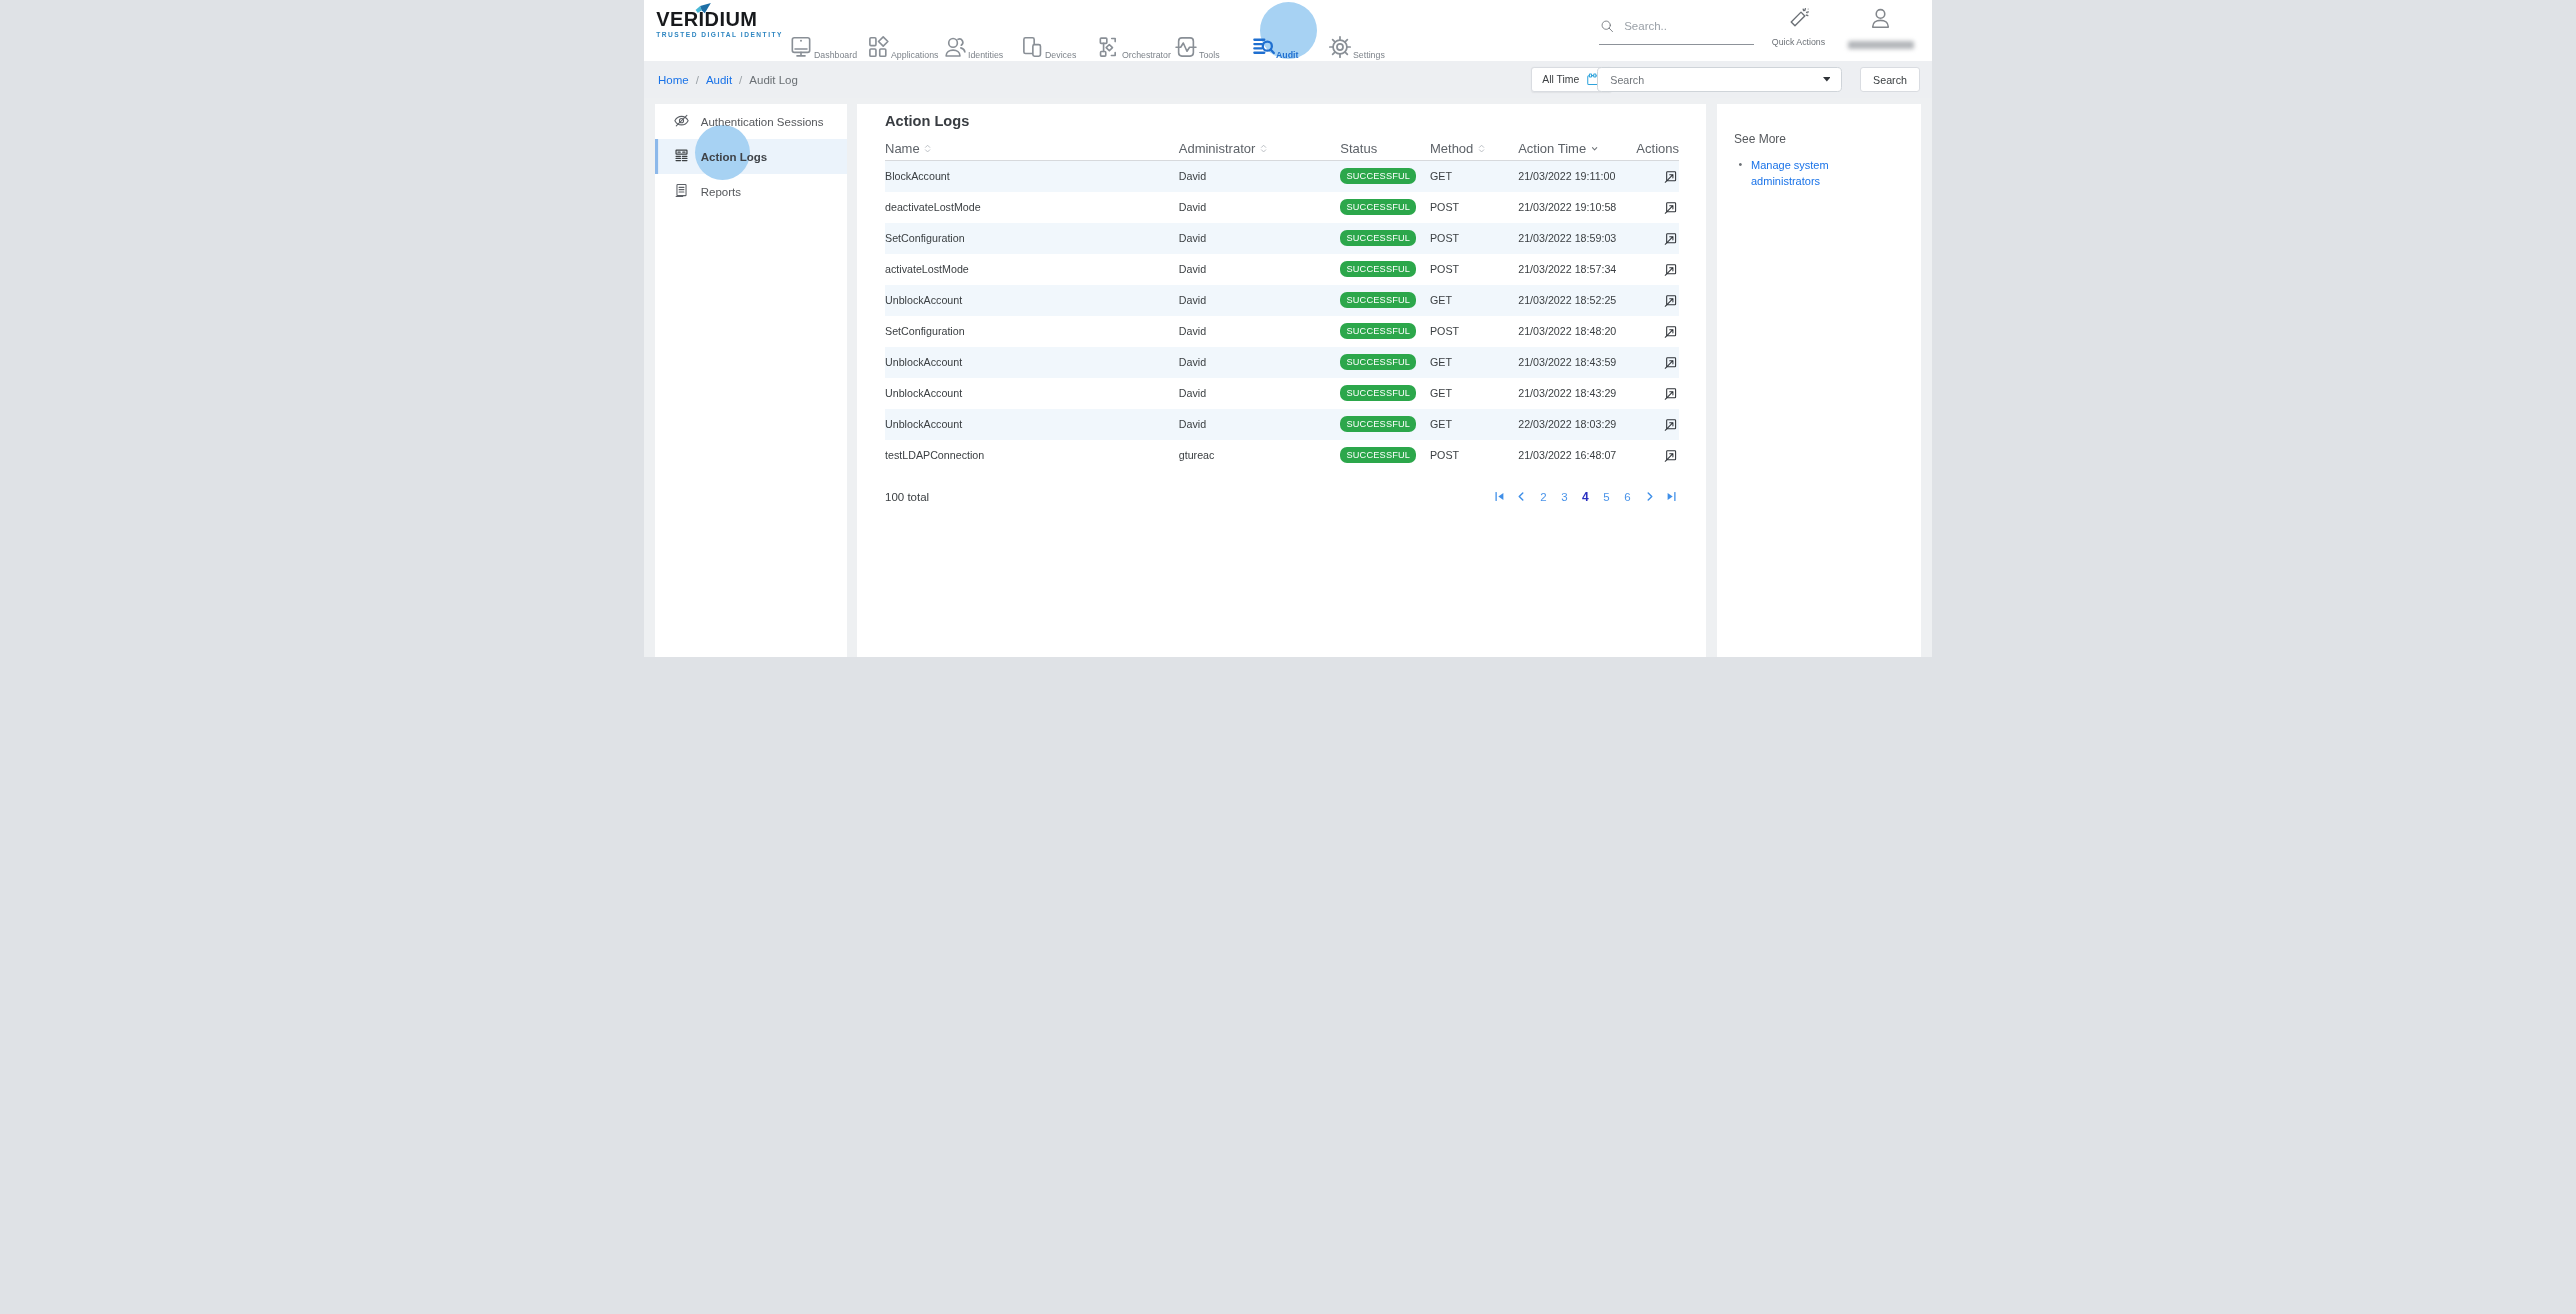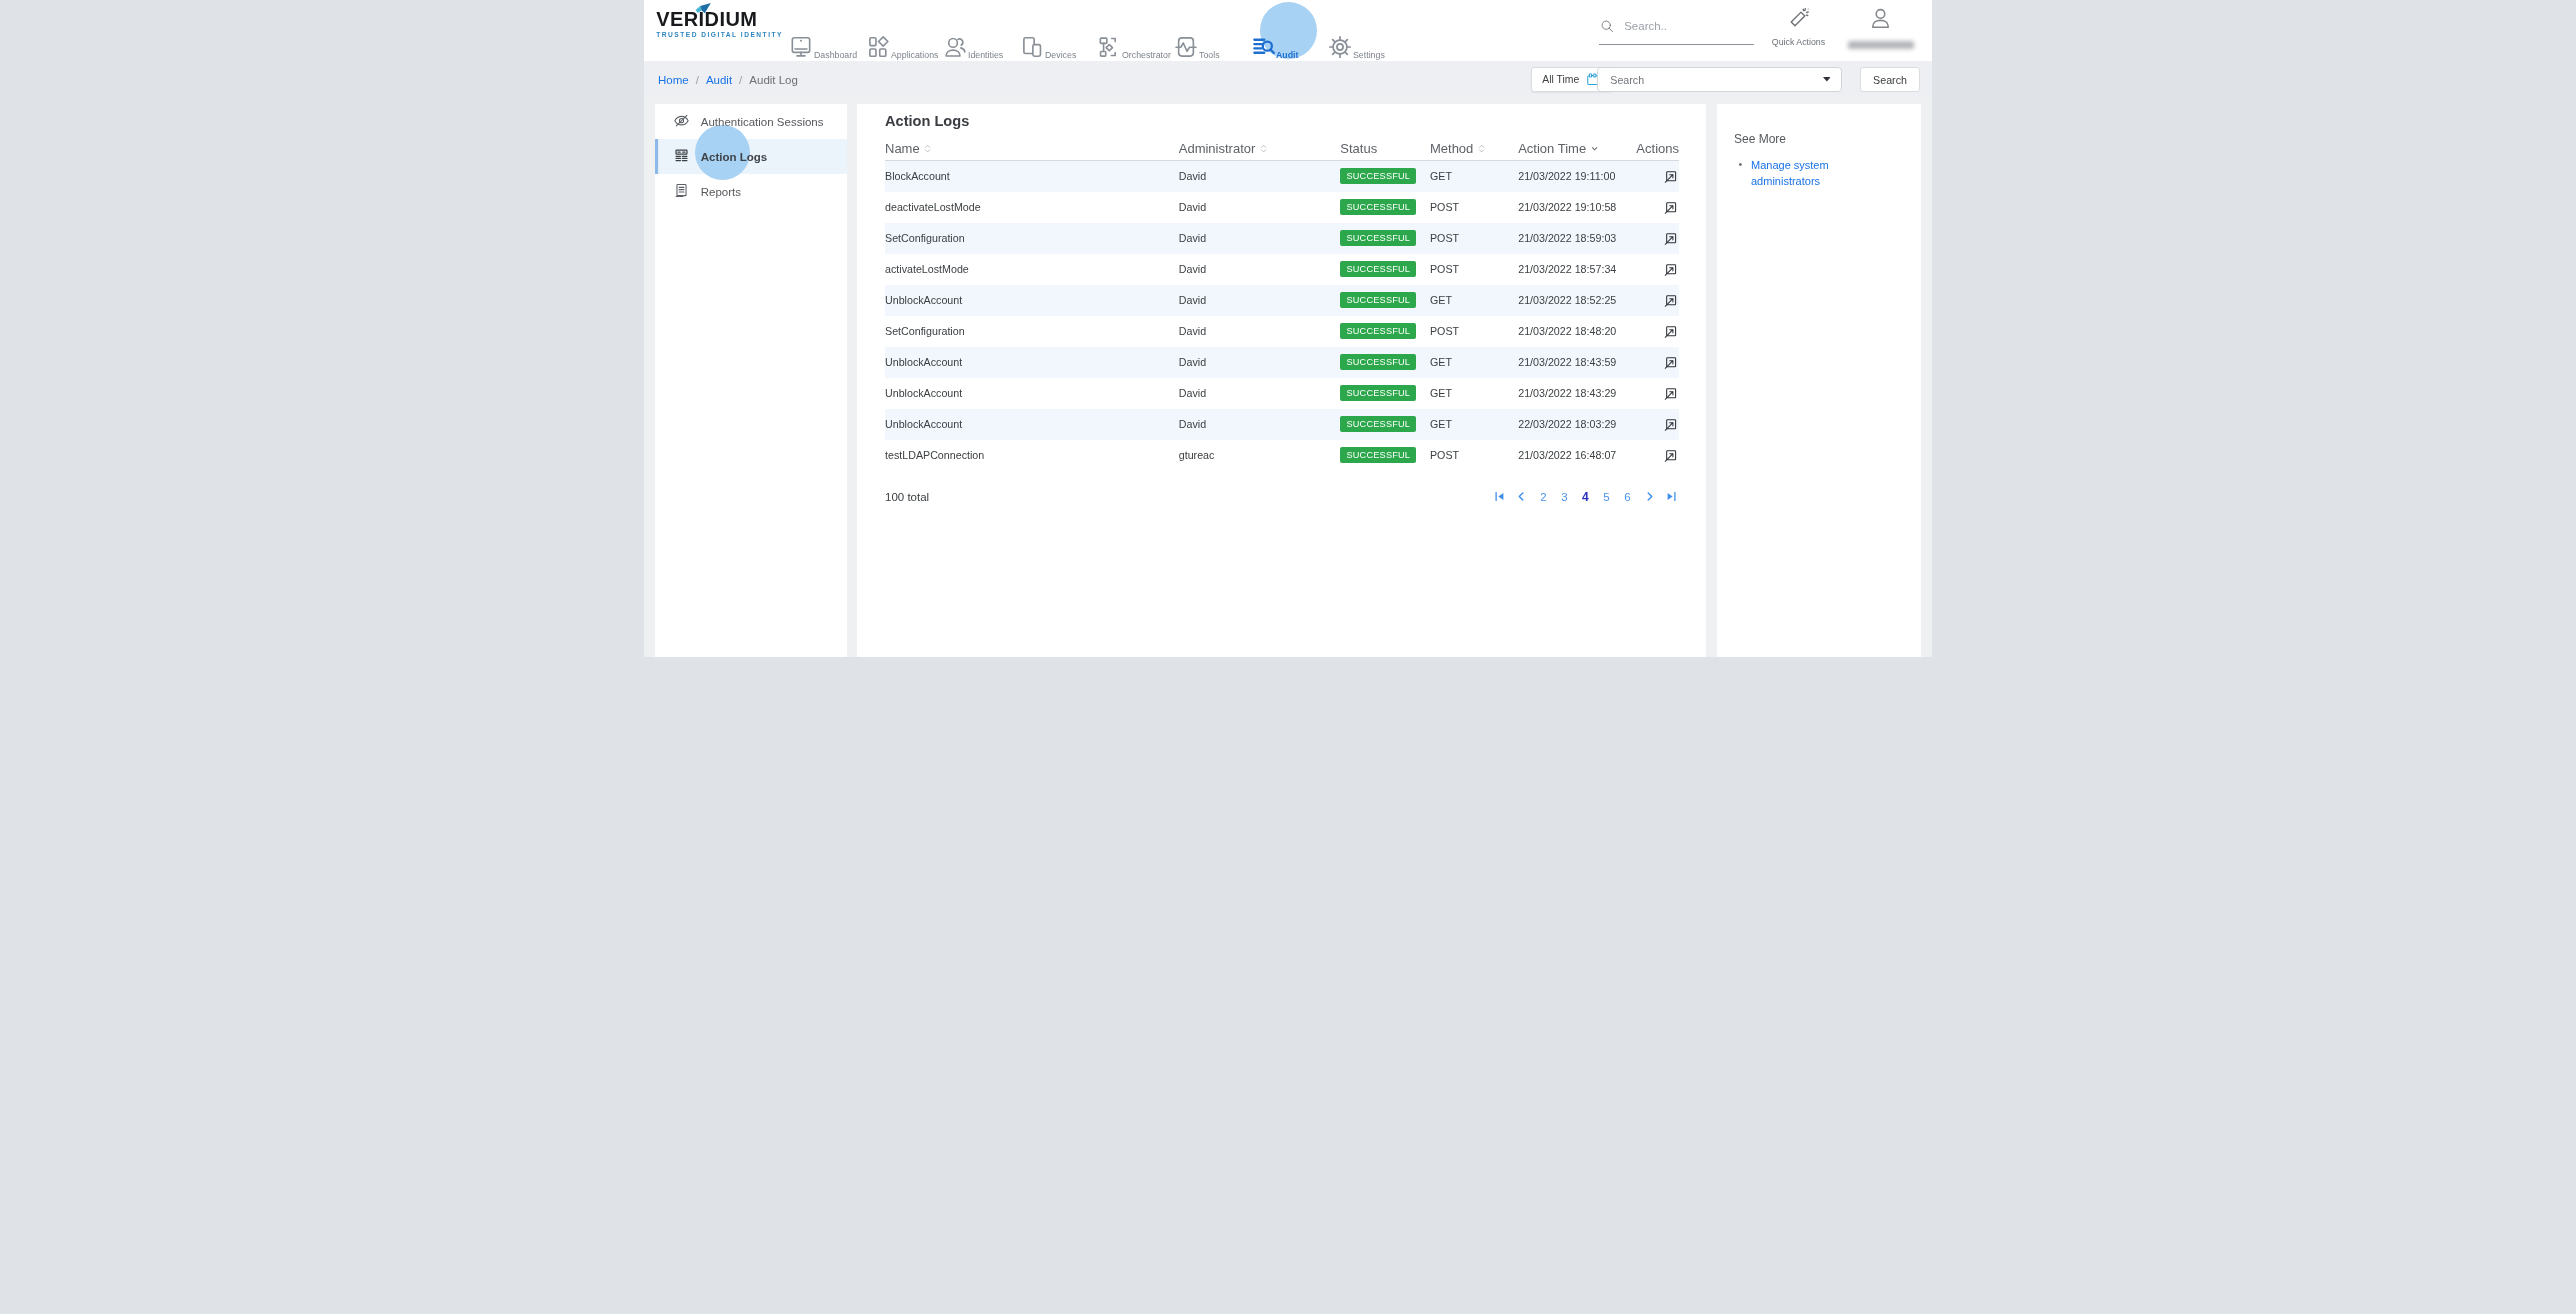--- a/index.html
+++ b/index.html
@@ -96,21 +96,21 @@
   .th svg { width:9.2px; height:9.2px; }
   .col-name   { width:38.0%; }
   .col-admin  { width:20.9%; }
   .col-status { width:11.6%; }
   .col-method { width:8.7%; }
   .col-time   { width:14.4%;margin-left:21px; }
   .col-actions{ width:6.4%; display:flex; justify-content:flex-end; }
 
   .tbl-row { display:flex; align-items:center; height:31px; font-size:10.7px; color:#3c4043; }
   .tbl-row:nth-child(odd) { background:var(--row-tint,#f1f7fc); }
-  .badge { display:inline-block; padding:2.3px 6.1px 3.1px; border-radius:2px; font-size:9.2px;
+  .badge { display:inline-block; padding:2.3px 6.1px 3.1px; border-radius:7px; font-size:9.2px;
            letter-spacing:0.2px; color:#fff; background:var(--success-green,#2ca74b); }
   .row-action { width:17px; height:17px; color:#2f3338; cursor:pointer; display:flex; }
   .row-action svg { width:17px; height:17px; }
 
   .tbl-footer { display:flex; align-items:center; justify-content:space-between; margin-top:18.4px; }
   .total-label { font-size:11.5px; color:#3c4043; }
   .pager { display:flex; align-items:center; gap:7px; }
   .pg-btn { width:15.3px; height:15.3px; display:flex; align-items:center; justify-content:center;
             color:#3f8fe8; cursor:pointer; }
   .pg-btn svg { width:13px; height:13px; }

